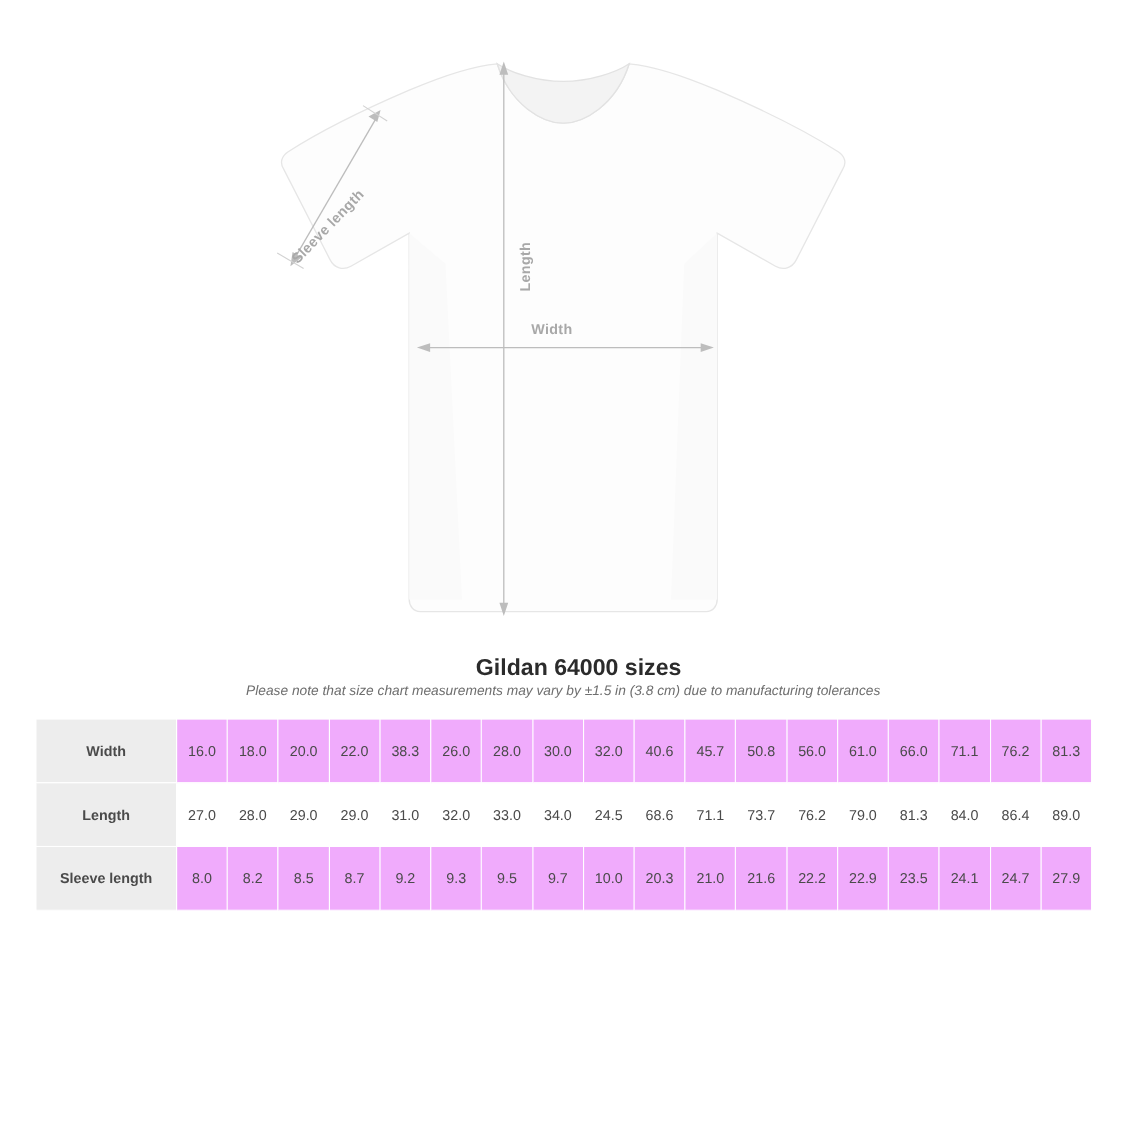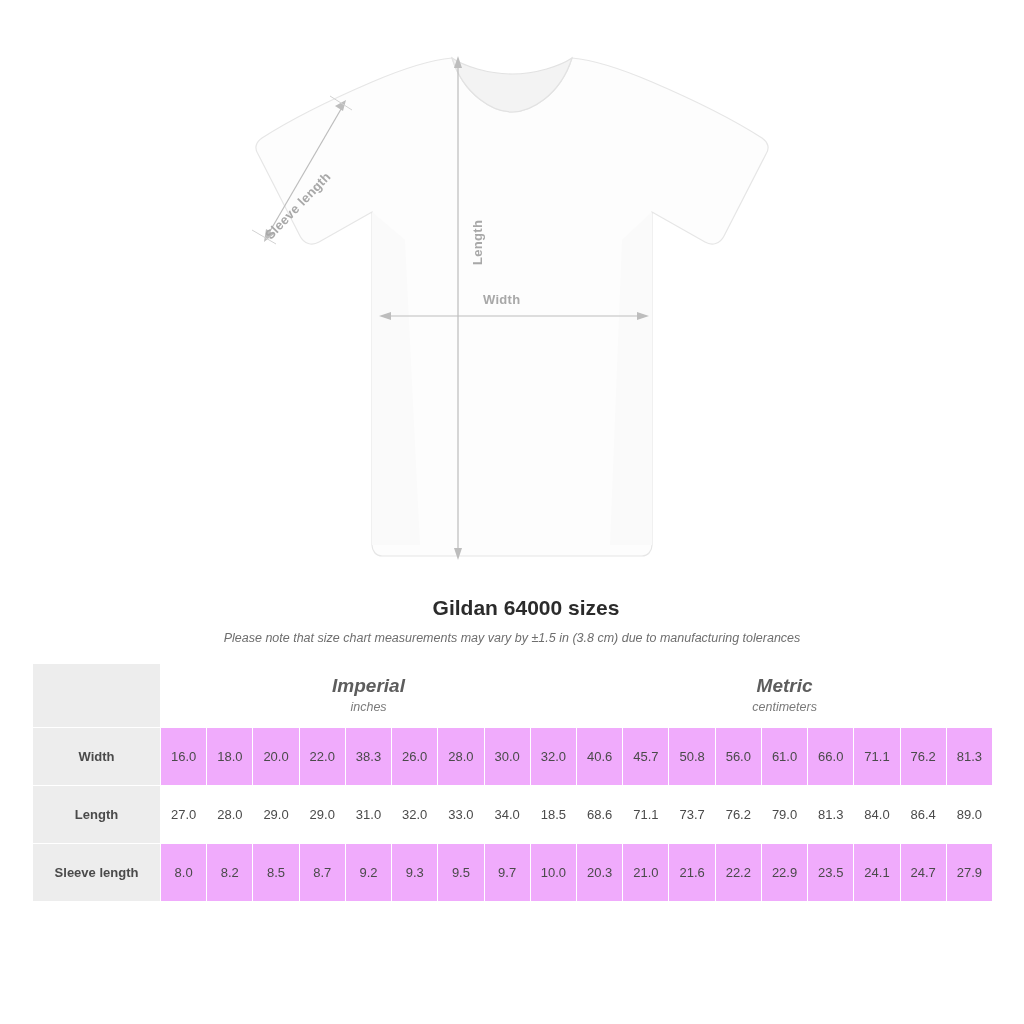--- a/index.html
+++ b/index.html
@@ -56,21 +56,21 @@
     margin-top: 16px;
   }
   .chart-title {
     font-size: 21px;
     font-weight: bold;
     color: #2b2b2b;
     font-family: "Liberation Sans", sans-serif;
     padding-left: 28px;
   }
   .chart-note {
-    margin-top: 11px;
+    margin-top: 1px;
     font-size: 12.5px;
     font-style: italic;
     color: #6e6e6e;
     font-family: "Liberation Sans", sans-serif;
   }
 
   
   .table-wrap {
     margin: 18px 32px 0 32px;
     width: 960px;
@@ -215,31 +215,20 @@
           <col style="width: 46.2222px;">
           <col style="width: 46.2222px;">
           <col style="width: 46.2222px;">
           <col style="width: 46.2222px;">
           <col style="width: 46.2222px;">
           <col style="width: 46.2222px;">
           <col style="width: 46.2222px;">
           <col style="width: 46.2222px;">
         </colgroup>
       <tbody>
-        <tr class="unit-header">
-          <td class="corner-cell"></td>
-          <td colspan="9">
-            <span class="unit-name">Imperial</span>
-            <span class="unit-sub">inches</span>
-          </td>
-          <td colspan="9">
-            <span class="unit-name">Metric</span>
-            <span class="unit-sub">centimeters</span>
-          </td>
-        </tr>
       </tbody>
       <tbody id="data-body">
           <tr class="data-row shade">
             <td class="rowlabel">Width</td>
             <td>16.0</td>
             <td>18.0</td>
             <td>20.0</td>
             <td>22.0</td>
             <td>38.3</td>
             <td>26.0</td>
@@ -259,21 +248,21 @@
           <tr class="data-row">
             <td class="rowlabel">Length</td>
             <td>27.0</td>
             <td>28.0</td>
             <td>29.0</td>
             <td>29.0</td>
             <td>31.0</td>
             <td>32.0</td>
             <td>33.0</td>
             <td>34.0</td>
-            <td>18.5</td>
+            <td>24.5</td>
             <td>68.6</td>
             <td>71.1</td>
             <td>73.7</td>
             <td>76.2</td>
             <td>79.0</td>
             <td>81.3</td>
             <td>84.0</td>
             <td>86.4</td>
             <td>89.0</td>
           </tr>

